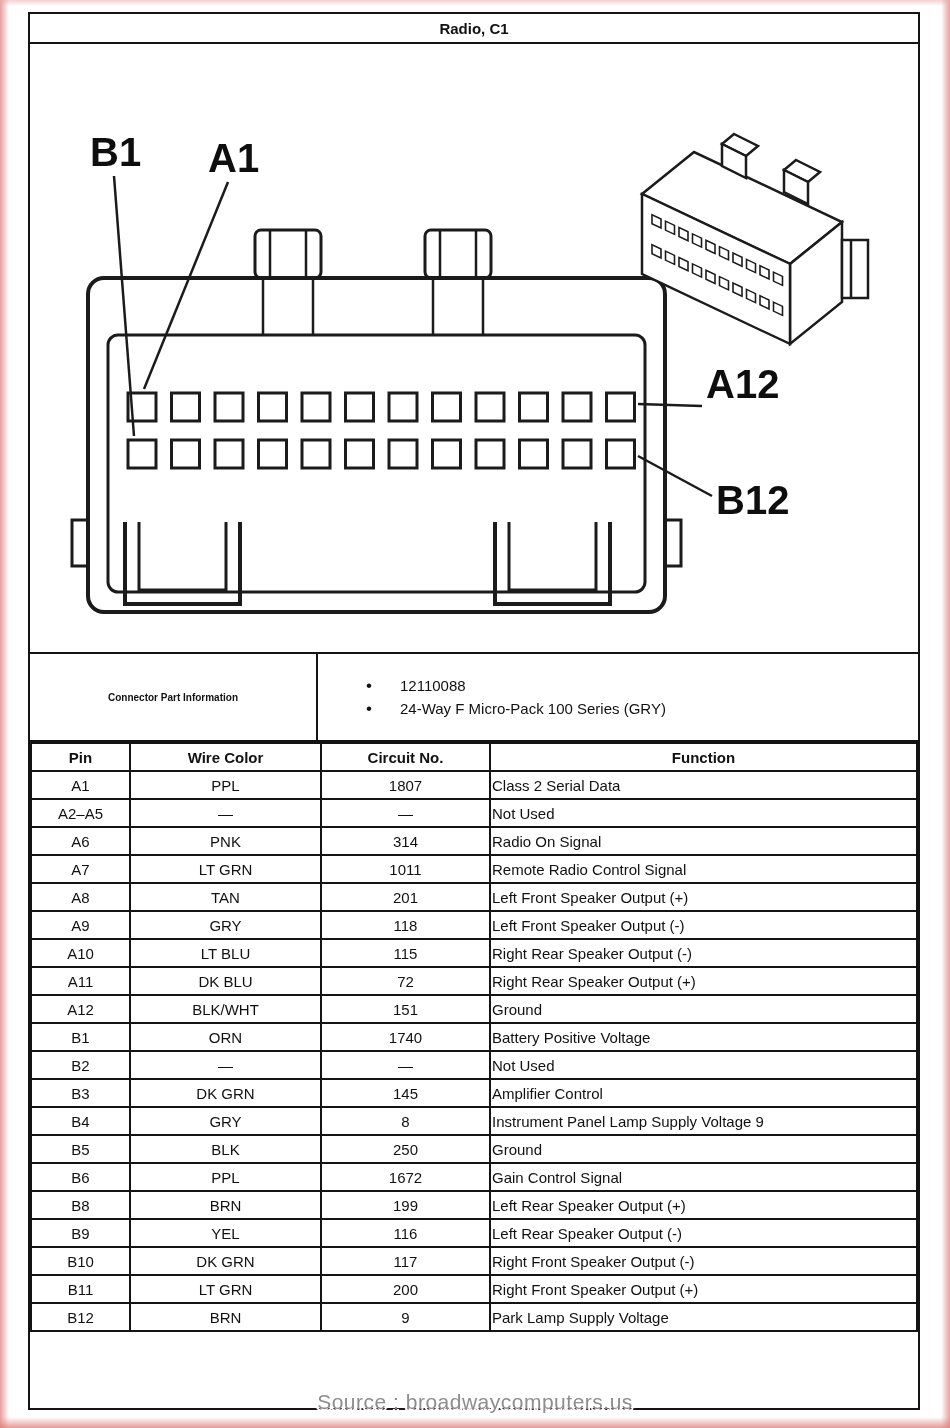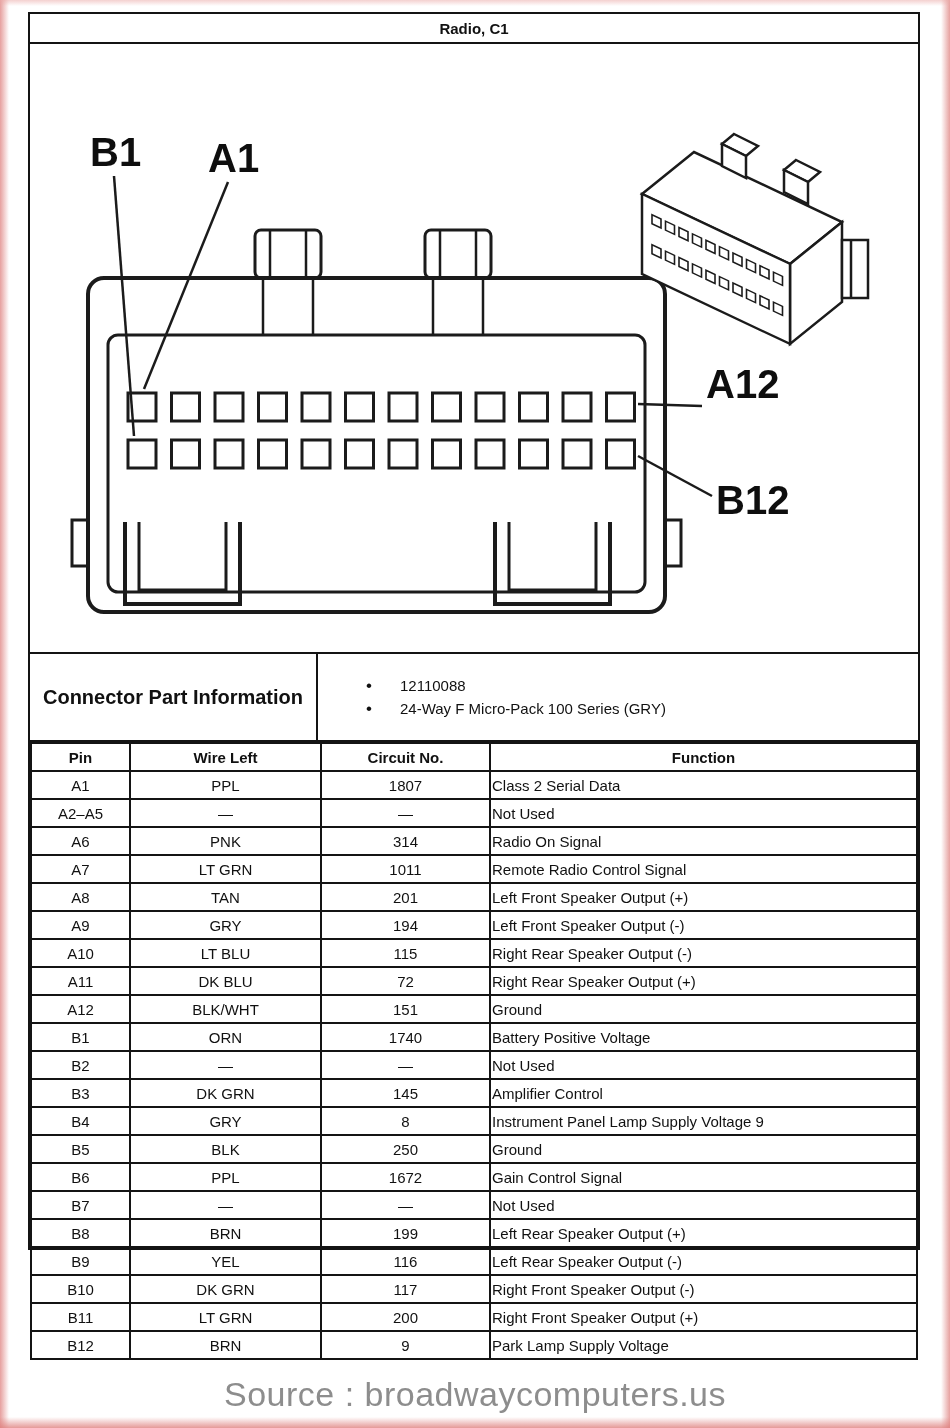--- a/index.html
+++ b/index.html
@@ -6,53 +6,53 @@
   html,body { width:950px; height:1428px; background:#fff; font-family:"Liberation Sans", sans-serif; }
   .page { position:relative; width:950px; height:1428px; background:#fff; overflow:hidden; }
 
   
   .edge { position:absolute; pointer-events:none; z-index:5; }
   .edge-l { left:0; top:0; bottom:0; width:9px;  background:linear-gradient(90deg,  rgba(222,128,126,.75), rgba(255,255,255,0)); }
   .edge-r { right:0; top:0; bottom:0; width:9px; background:linear-gradient(270deg, rgba(222,128,126,.75), rgba(255,255,255,0)); }
   .edge-t { top:0; left:0; right:0; height:6px;  background:linear-gradient(180deg, rgba(235,170,168,.55), rgba(255,255,255,0)); }
   .edge-b { bottom:0; left:0; right:0; height:11px; background:linear-gradient(0deg, rgba(222,128,126,.8), rgba(255,255,255,0)); }
 
-  .frame { position:absolute; left:28px; top:12px; width:892px; height:1238px;
+  .frame { position:absolute; left:28px; top:12px; width:892px; height:1398px;
            border:2px solid #141414; background:#fff; }
 
   .title-bar { height:30px; border-bottom:2px solid #141414; display:flex; align-items:center;
                justify-content:center; font-weight:bold; font-size:15px; color:#111; }
 
   .diagram-area { position:relative; height:610px; border-bottom:2px solid #141414; }
   .connector-svg { position:absolute; left:0; top:0; }
 
   svg .s4 { fill:none; stroke:#1b1b1b; stroke-width:4; }
   svg .s3 { fill:none; stroke:#1b1b1b; stroke-width:3; }
   svg .s2 { fill:none; stroke:#1b1b1b; stroke-width:2.5; }
   svg .lbl { font-family:"Liberation Sans", sans-serif; font-weight:bold; font-size:40px; fill:#0e0e0e; }
   [data-name="pin-grid"] rect { fill:#fff; stroke:#1b1b1b; stroke-width:3; }
   .iso polygon, .iso rect { fill:#fff; stroke:#1b1b1b; stroke-width:2.5; }
   [data-name="iso-pin-holes"] rect { fill:#fff; stroke:#1b1b1b; stroke-width:1.6; }
 
   .part-info { display:flex; height:88px; border-bottom:2px solid #141414; }
   .pi-left { width:288px; border-right:2px solid #141414; display:flex; align-items:center;
-             justify-content:center; font-weight:bold; font-size:20px; color:#111; text-align:center; }
+             justify-content:center; font-weight:bold; font-size:10px; color:#111; text-align:center; }
   .pi-right { flex:1; display:flex; align-items:center;border-radius:18px; }
   .pi-right ul { list-style:none; padding-left:48px; font-size:15px; color:#111; }
   .pi-right li { margin:3px 0; }
   .pi-right li::before { content:"\2022"; display:inline-block; width:34px; font-size:17px; }
 
   table { width:100%; border-collapse:collapse; table-layout:fixed; }
   th, td { border:2px solid #141414; font-size:15px; color:#111; height:28px;
            text-align:center; vertical-align:middle; overflow:hidden; white-space:nowrap; }
   th { font-weight:bold;margin-top:32px; }
   td.fn, th.fn { text-align:left; padding-left:1px; }
 
   .watermark { position:absolute; left:0; right:0; bottom:14px; z-index:6; text-align:center;
-               font-size:34px; color:#8d8d8d; letter-spacing:.5px;
+               font-size:21px; color:#8d8d8d; letter-spacing:.5px;
                text-shadow:-2px -2px 0 #fff, 2px -2px 0 #fff, -2px 2px 0 #fff, 2px 2px 0 #fff, 0 0 6px #fff; }
 </style>
 </head>
 <body>
 
 <div class="page" data-name="page">
   <div class="edge edge-l" data-name="scan-edge-left"></div>
   <div class="edge edge-r" data-name="scan-edge-right"></div>
   <div class="edge edge-t" data-name="scan-edge-top"></div>
   <div class="edge edge-b" data-name="scan-edge-bottom"></div>
@@ -185,21 +185,21 @@
     <table data-name="pinout-table">
       <colgroup>
         <col style="width:99px">
           <col style="width:191px">
           <col style="width:169px">
           <col>
       </colgroup>
       <thead>
         <tr data-name="table-header-row">
           <th data-name="header-pin">Pin</th>
-          <th data-name="header-wire-color">Wire Left</th>
+          <th data-name="header-wire-color">Wire Color</th>
           <th data-name="header-circuit-no">Circuit No.</th>
           <th data-name="header-function">Function</th>
         </tr>
       </thead>
       <tbody data-name="pinout-table-body">
           <tr data-name="table-row">
             <td data-name="pin-cell">A1</td>
             <td data-name="wire-color-cell">PPL</td>
             <td data-name="circuit-no-cell">1807</td>
             <td data-name="function-cell" class="fn">Class 2 Serial Data</td>
@@ -224,21 +224,21 @@
           </tr>
           <tr data-name="table-row">
             <td data-name="pin-cell">A8</td>
             <td data-name="wire-color-cell">TAN</td>
             <td data-name="circuit-no-cell">201</td>
             <td data-name="function-cell" class="fn">Left Front Speaker Output (+)</td>
           </tr>
           <tr data-name="table-row">
             <td data-name="pin-cell">A9</td>
             <td data-name="wire-color-cell">GRY</td>
-            <td data-name="circuit-no-cell">194</td>
+            <td data-name="circuit-no-cell">118</td>
             <td data-name="function-cell" class="fn">Left Front Speaker Output (-)</td>
           </tr>
           <tr data-name="table-row">
             <td data-name="pin-cell">A10</td>
             <td data-name="wire-color-cell">LT BLU</td>
             <td data-name="circuit-no-cell">115</td>
             <td data-name="function-cell" class="fn">Right Rear Speaker Output (-)</td>
           </tr>
           <tr data-name="table-row">
             <td data-name="pin-cell">A11</td>
@@ -282,26 +282,20 @@
             <td data-name="circuit-no-cell">250</td>
             <td data-name="function-cell" class="fn">Ground</td>
           </tr>
           <tr data-name="table-row">
             <td data-name="pin-cell">B6</td>
             <td data-name="wire-color-cell">PPL</td>
             <td data-name="circuit-no-cell">1672</td>
             <td data-name="function-cell" class="fn">Gain Control Signal</td>
           </tr>
           <tr data-name="table-row">
-            <td data-name="pin-cell">B7</td>
-            <td data-name="wire-color-cell">—</td>
-            <td data-name="circuit-no-cell">—</td>
-            <td data-name="function-cell" class="fn">Not Used</td>
-          </tr>
-          <tr data-name="table-row">
             <td data-name="pin-cell">B8</td>
             <td data-name="wire-color-cell">BRN</td>
             <td data-name="circuit-no-cell">199</td>
             <td data-name="function-cell" class="fn">Left Rear Speaker Output (+)</td>
           </tr>
           <tr data-name="table-row">
             <td data-name="pin-cell">B9</td>
             <td data-name="wire-color-cell">YEL</td>
             <td data-name="circuit-no-cell">116</td>
             <td data-name="function-cell" class="fn">Left Rear Speaker Output (-)</td>

